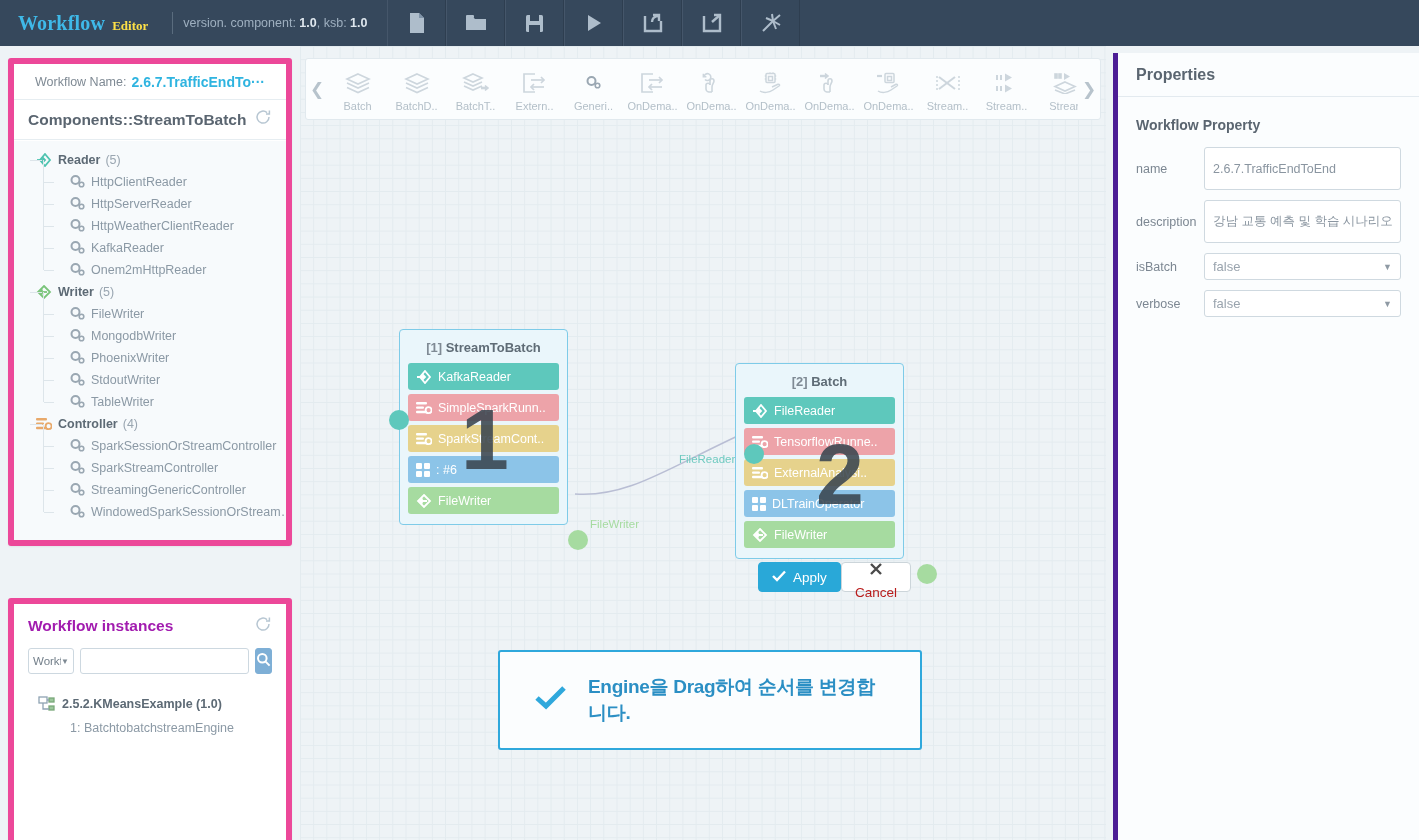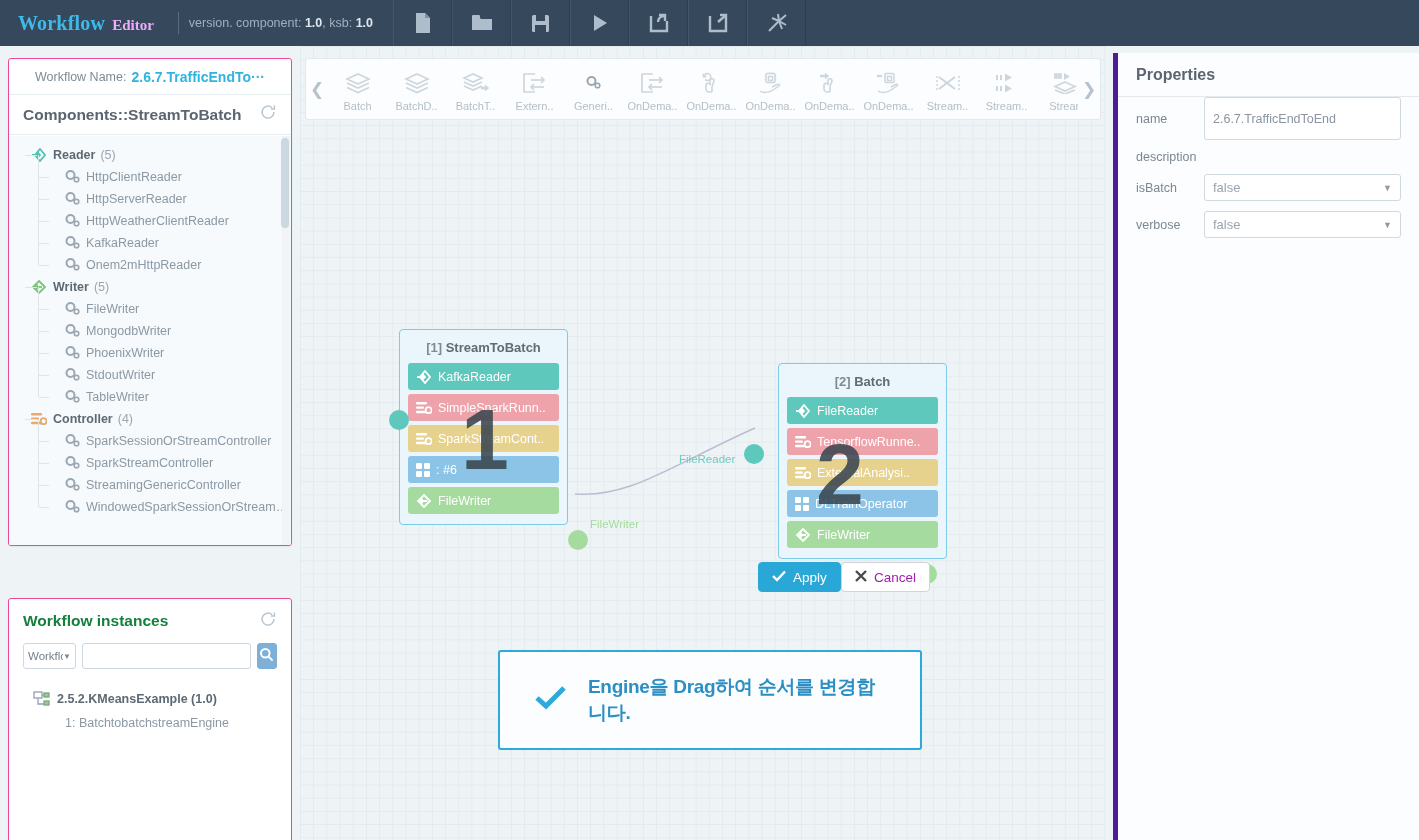--- a/index.html
+++ b/index.html
@@ -10,35 +10,35 @@
     background:#eef3f6; overflow:hidden; position:relative;
   }
 
   
   #topbar{
     position:absolute; left:0; top:0; width:1419px; height:46px;
     background:#36485c; display:flex; align-items:center;
   }
   #brand{ padding:0 14px 0 18px; display:flex; align-items:baseline; gap:7px; white-space:nowrap;font-family:Liberation Serif, serif;}
   #brand .wf{ color:#3fb9e8; font-size:20px; font-weight:bold; letter-spacing:.2px;}
-  #brand .ed{ color:#f0abfc; font-size:15px; font-weight:bold;}
+  #brand .ed{ color:#fde047; font-size:13px; font-weight:bold;}
   #vertdiv{ width:1px; height:22px; background:#5a6c7e; margin:0 10px;}
   #version{ color:#9fb0c0; font-size:12.5px; white-space:nowrap;}
   #version b{ color:#dfe7ee; }
   #toolbar-icons{ display:flex; height:46px; margin-left:4px;}
   .tb-btn{
     width:59px; height:46px; display:flex; align-items:center; justify-content:center;
     border-left:1px solid #45566a; border-right:1px solid #2e3e50; cursor:pointer;
   }
   .tb-btn svg{ display:block; }
 
   
   #sidebar{ position:absolute; left:0; top:46px; width:300px; height:794px; background:#eef3f6;}
   .panel{
-    position:absolute; background:#fff; border:1px solid #ec4899;
+    position:absolute; background:#fff; border:6px solid #ec4899;
     border-radius:3px; box-shadow:0 1px 2px rgba(0,0,0,.05);
   }
   #comp-panel{ left:8px; top:12px; width:284px; height:488px; overflow:hidden; }
   #wf-name-row{
     height:36px; display:flex; align-items:center; justify-content:center;
     font-size:12.5px; color:#7f8a94; border-bottom:1px solid #e6edf1; padding:0 12px;
     white-space:nowrap; overflow:hidden;
   }
   #wf-name-row .val{ color:#2fb4e0; font-weight:bold; font-size:14px; margin-left:5px;}
   #comp-title-row{
@@ -61,21 +61,21 @@
   .tline-h{ position:absolute; width:10px; height:1px; background:#dde5ea; left:30px;}
   .tline-h2{ position:absolute; width:12px; height:1px; background:#dde5ea; left:16px;}
   #tree-scroll{
     position:absolute; right:1px; top:2px; width:8px; height:90px;
     background:#ccd8df; border-radius:4px;
   }
   #tree-scroll-track{ position:absolute; right:1px; top:0; width:8px; bottom:0; background:#f0f4f7;}
 
   #inst-panel{ left:8px; top:552px; width:284px; height:280px; overflow:hidden;}
   #inst-head{ height:44px; display:flex; align-items:center; padding:0 14px;}
-  #inst-title{ font-size:15.5px; font-weight:bold; color:#15803d; flex:1;}
+  #inst-title{ font-size:15.5px; font-weight:bold; color:#a21caf; flex:1;}
   #inst-search{ display:flex; align-items:center; gap:6px; padding:0 14px 10px 14px;}
   #inst-select{
     width:72px; height:26px; font-size:11.5px; color:#74808b;
     border:1px solid #cdd8e0; border-radius:3px; background:#fff;
     display:flex; align-items:center; padding:0 4px; cursor:pointer; overflow:hidden;
     white-space:nowrap;
   }
   #inst-select .cap{flex:1; overflow:hidden;}
   #inst-input{
     flex:1; height:26px; border:1px solid #cdd8e0; border-radius:3px;
@@ -134,21 +134,21 @@
     position:absolute; font-size:86px; font-weight:bold; color:#3b4650;
     opacity:.88; line-height:1; pointer-events:none; font-family:"Liberation Sans", sans-serif;
   }
   .edge-label{ position:absolute; font-size:11.5px; white-space:nowrap;}
 
   .btn{
     height:30px; border-radius:4px; display:inline-flex; align-items:center;
     padding:0 13px; font-size:13.5px; cursor:pointer; gap:7px;
   }
   #btn-apply{ position:absolute; background:#29a8d8; color:#fff; border:1px solid #29a8d8;}
-  #btn-cancel{ position:absolute; background:#fff; color:#a21caf; border:1px solid #ccd5da;}
+  #btn-cancel{ position:absolute; background:#fff; color:#b91c1c; border:1px solid #ccd5da;flex-direction:column;}
 
   #infobox{
     position:absolute; border:2px solid #2fa8dc; background:#fbfdfe; border-radius:3px;
     display:flex; align-items:center; gap:22px; padding:0 34px;
   }
   #infobox .txt{ color:#2b8fc4; font-size:19px; font-weight:bold; letter-spacing:-.3px;}
 
   
   #props{ position:absolute; left:1113px; top:46px; width:306px; height:794px;
     background:#fbfdfe; border-left:5px solid #4c1d95;margin-top:7px;}
@@ -735,21 +735,21 @@
             </svg>
           </span>
           <span>FileWriter</span>
         </div>
       </div>
   </div>
   <div class="port" style="left:89px; top:364px; background:#5ec8bc;"></div>
   <div class="port" style="left:268px; top:484px; background:#a6dba0;"></div>
   <div class="bignum" style="left:161px; top:350px;">1</div>
 
-  <div class="node" id="node2" style="left:478px; top:317px; width:169px;">
+  <div class="node" id="node2" style="left:435px; top:317px; width:169px;">
     <div class="node-title">
       <span class="num">[2]</span>
       <span>Batch</span>
     </div>
     <div id="n2rows">
         <div class="row" style="background:#5ec8bc">
           <span class="ri">
             <svg width="16" height="14" viewBox="0 0 16 14" fill="none" stroke="#ffffff" stroke-width="1.8">
               <path d="M9 1l5 6-5 6-5-6z"></path>
               <path d="M1 7h8"></path>
@@ -831,29 +831,33 @@
         </svg>
     </span>
     <span class="txt">Engine을 Drag하여 순서를 변경합니다.</span>
   </div>
 </div>
 
 <div id="props">
   <div id="props-head">
     <div id="props-title">Properties</div>
   </div>
+  <div id="props-sub">Workflow Property</div>
   <div id="props-fields">
       <div class="prow">
         <div class="plab">name</div>
         <div class="pinput">
           <span>2.6.7.TrafficEndToEnd</span>
         </div>
       </div>
       <div class="prow">
         <div class="plab">description</div>
+        <div class="pinput">
+          <span>강남 교통 예측 및 학습 시나리오</span>
+        </div>
       </div>
       <div class="prow">
         <div class="plab">isBatch</div>
         <div class="pselect">
           <span>false</span>
           <span class="car">▼</span>
         </div>
       </div>
       <div class="prow">
         <div class="plab">verbose</div>

